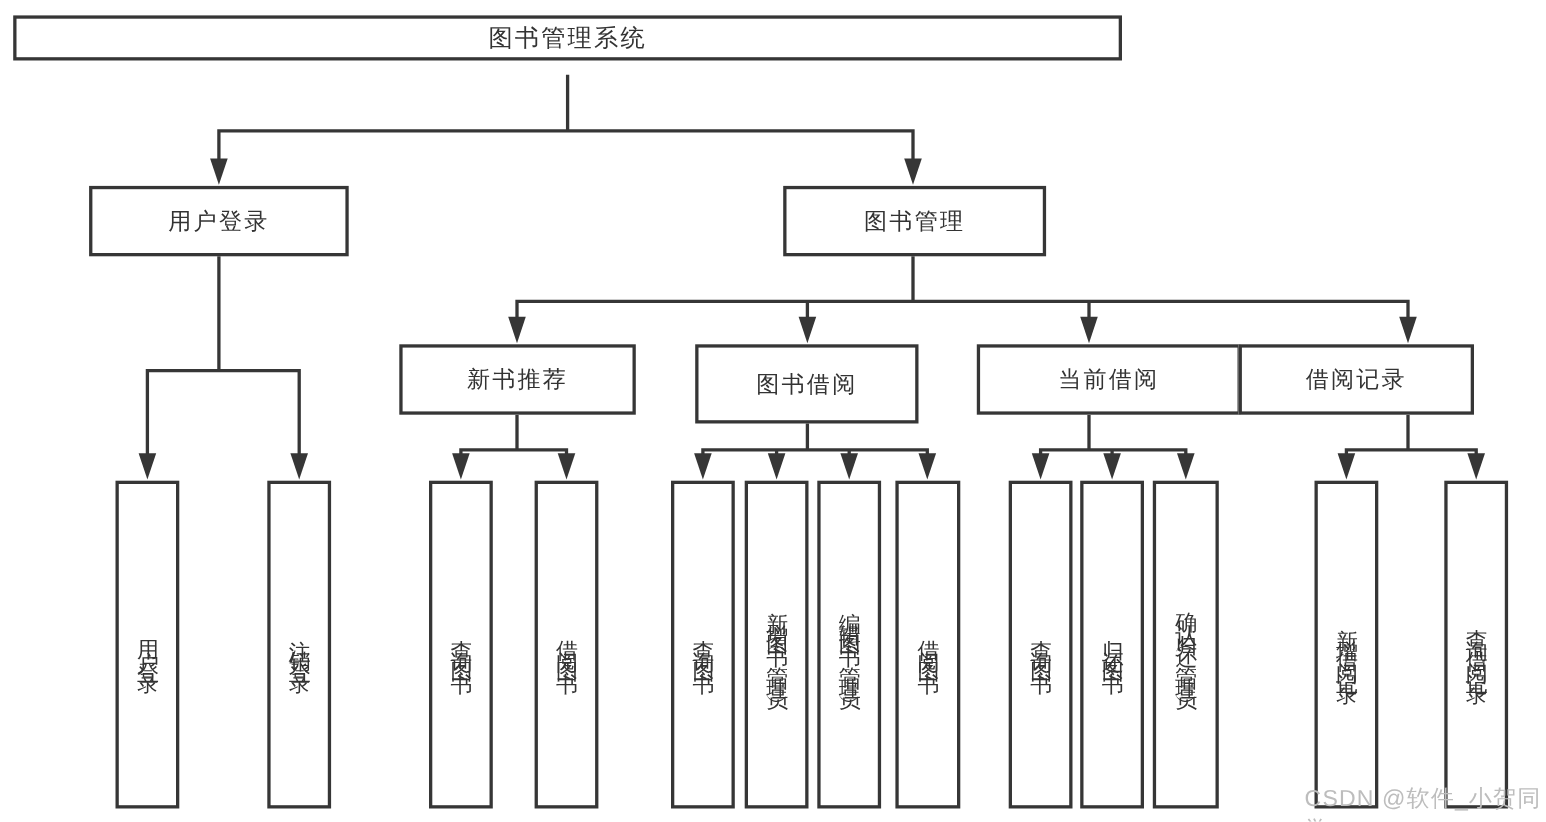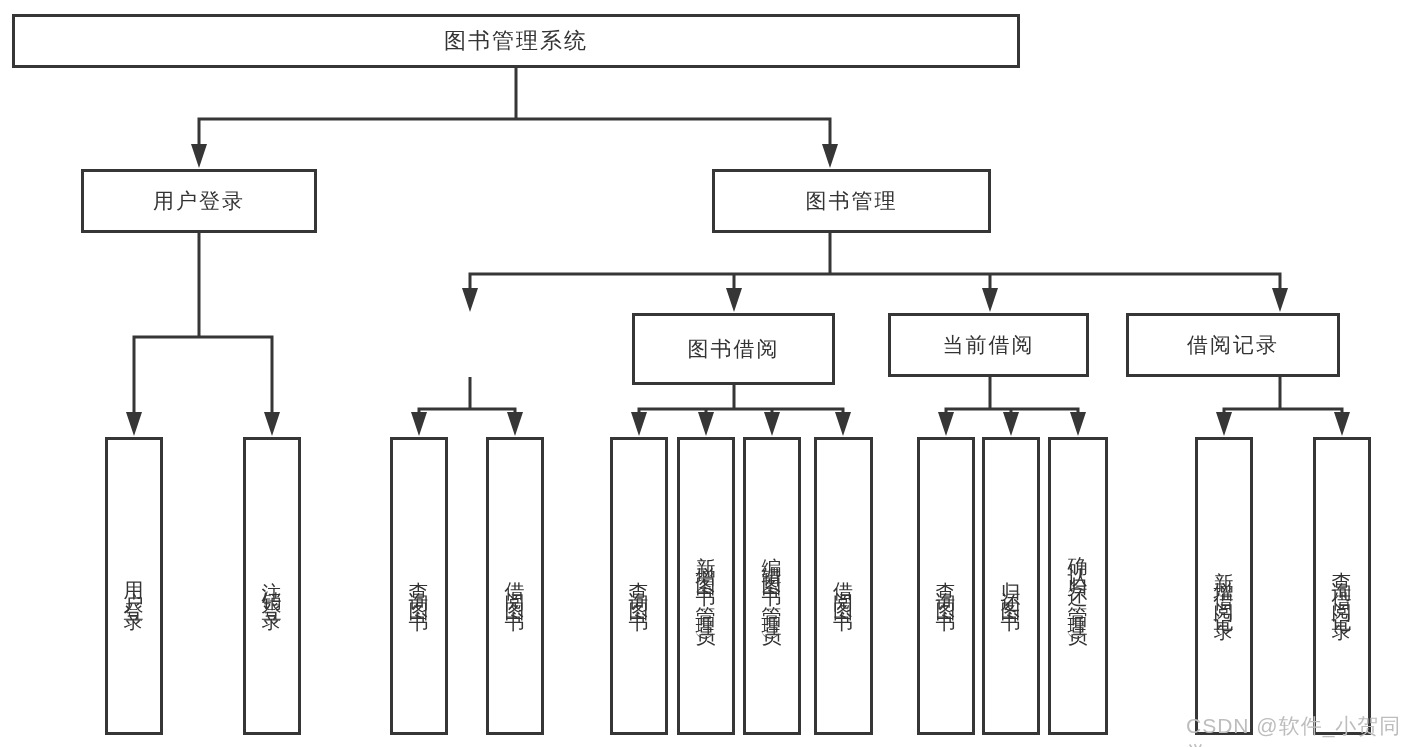--- a/index.html
+++ b/index.html
@@ -54,27 +54,28 @@
       <polygon points="764,412 780,412 772,436"></polygon>
       <polygon points="835,412 851,412 843,436"></polygon>
       <polygon points="938,412 954,412 946,436"></polygon>
       <polygon points="1003,412 1019,412 1011,436"></polygon>
       <polygon points="1070,412 1086,412 1078,436"></polygon>
       <polygon points="1216,412 1232,412 1224,436"></polygon>
       <polygon points="1334,412 1350,412 1342,436"></polygon>
     </g>
   </svg>
 
-  <div class="node root" style="left:12px;top:14px;width:1008px;height:54px;">图书管理系统</div>
+  <div class="node root" style="left:12px;top:14px;width:1008px;height:41px;">图书管理系统</div>
 
   <div class="node" style="left:81px;top:169px;width:236px;height:64px;">用户登录</div>
-  <div class="node" style="left:712px;top:169px;width:279px;height:64px;">图书管理</div>
+  <div class="node" style="left:712px;top:169px;width:239px;height:64px;">图书管理</div>
 
+  <div class="node" style="left:363px;top:313px;width:215px;height:64px;">新书推荐</div>
   <div class="node" style="left:632px;top:313px;width:203px;height:72px;">图书借阅</div>
-  <div class="node" style="left:888px;top:313px;width:201px;height:64px;">当前借阅</div>
+  <div class="node" style="left:888px;top:313px;width:240px;height:64px;">当前借阅</div>
   <div class="node" style="left:1126px;top:313px;width:214px;height:64px;">借阅记录</div>
 
   <div class="node leaf" style="left:105px;top:437px;width:58px;height:298px;">用户登录</div>
   <div class="node leaf" style="left:243px;top:437px;width:58px;height:298px;">注销登录</div>
 
   <div class="node leaf" style="left:390px;top:437px;width:58px;height:298px;">查询图书</div>
   <div class="node leaf" style="left:486px;top:437px;width:58px;height:298px;">借阅图书</div>
 
   <div class="node leaf" style="left:610px;top:437px;width:58px;height:298px;">查询图书</div>
   <div class="node leaf" style="left:677px;top:437px;width:58px;height:298px;">新增图书（管理员）</div>

